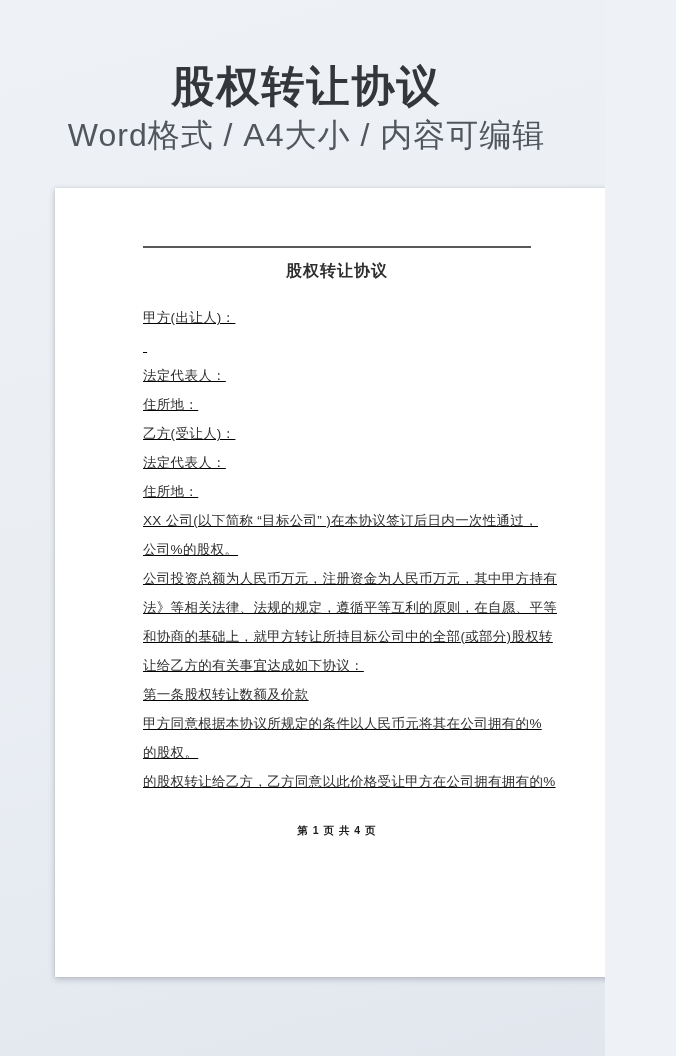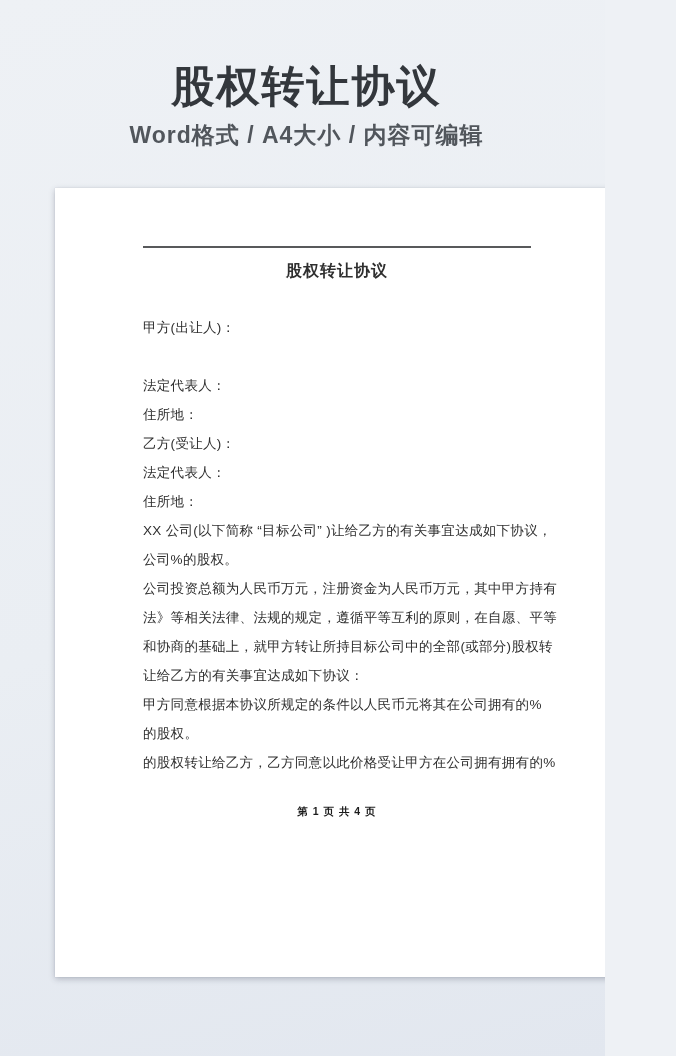--- a/index.html
+++ b/index.html
@@ -31,23 +31,23 @@
   }
   .hero-title{
     font-size:43px;
     line-height:48px;
     font-weight:bold;
     color:var(--heading-text);
     letter-spacing:2px;
   }
   .hero-subtitle{
     margin-top:10px;
-    font-size:23px;
+    font-size:32px;
     line-height:30px;
-    font-weight:bold;
+    font-weight:normal;
     color:var(--subtitle-text);
     letter-spacing:1px;
   }
   .paper{
     position:absolute;
     left:55px;
     top:188px;
     width:564px;
     height:789px;
     background:var(--paper);
@@ -62,21 +62,22 @@
   .doc-title{
     margin-top:12px;
     text-align:center;
     font-size:16px;
     line-height:22px;
     font-weight:bold;
     color:var(--body-text);
     letter-spacing:1px;
   }
   .doc-body{
-    margin-top:31px;
+    margin-top:21px;
+    text-decoration:underline;
   }
   .doc-line{
     font-size:13.5px;
     line-height:29px;
     color:var(--body-text);
     white-space:nowrap;
     letter-spacing:0.3px;
   }
   .doc-footer{
     margin-top:26px;
@@ -104,26 +105,27 @@
 
     <div class="doc-body">
 
     <div class="doc-line">甲方(出让人)：</div>
         <div class="doc-line">&nbsp;</div>
         <div class="doc-line">法定代表人：</div>
         <div class="doc-line">住所地：</div>
         <div class="doc-line">乙方(受让人)：</div>
         <div class="doc-line">法定代表人：</div>
         <div class="doc-line">住所地：</div>
-        <div class="doc-line">XX 公司(以下简称 “目标公司” )让给乙方的有关事宜达成如下协议，</div>
+        <div class="doc-line">XX 公司(以下简称 “目标公司” )在本协议签订后日内一次性通过，</div>
         <div class="doc-line">公司%的股权。</div>
         <div class="doc-line">公司投资总额为人民币万元，注册资金为人民币万元，其中甲方持有</div>
         <div class="doc-line">法》等相关法律、法规的规定，遵循平等互利的原则，在自愿、平等</div>
         <div class="doc-line">和协商的基础上，就甲方转让所持目标公司中的全部(或部分)股权转</div>
         <div class="doc-line">让给乙方的有关事宜达成如下协议：</div>
+        <div class="doc-line">第一条股权转让数额及价款</div>
         <div class="doc-line">甲方同意根据本协议所规定的条件以人民币元将其在公司拥有的%</div>
         <div class="doc-line">的股权。</div>
         <div class="doc-line">的股权转让给乙方，乙方同意以此价格受让甲方在公司拥有拥有的%</div>
       </div>
 
     <div class="doc-footer">第 1 页 共 4 页</div>
   </div>
 
 </div>
 

